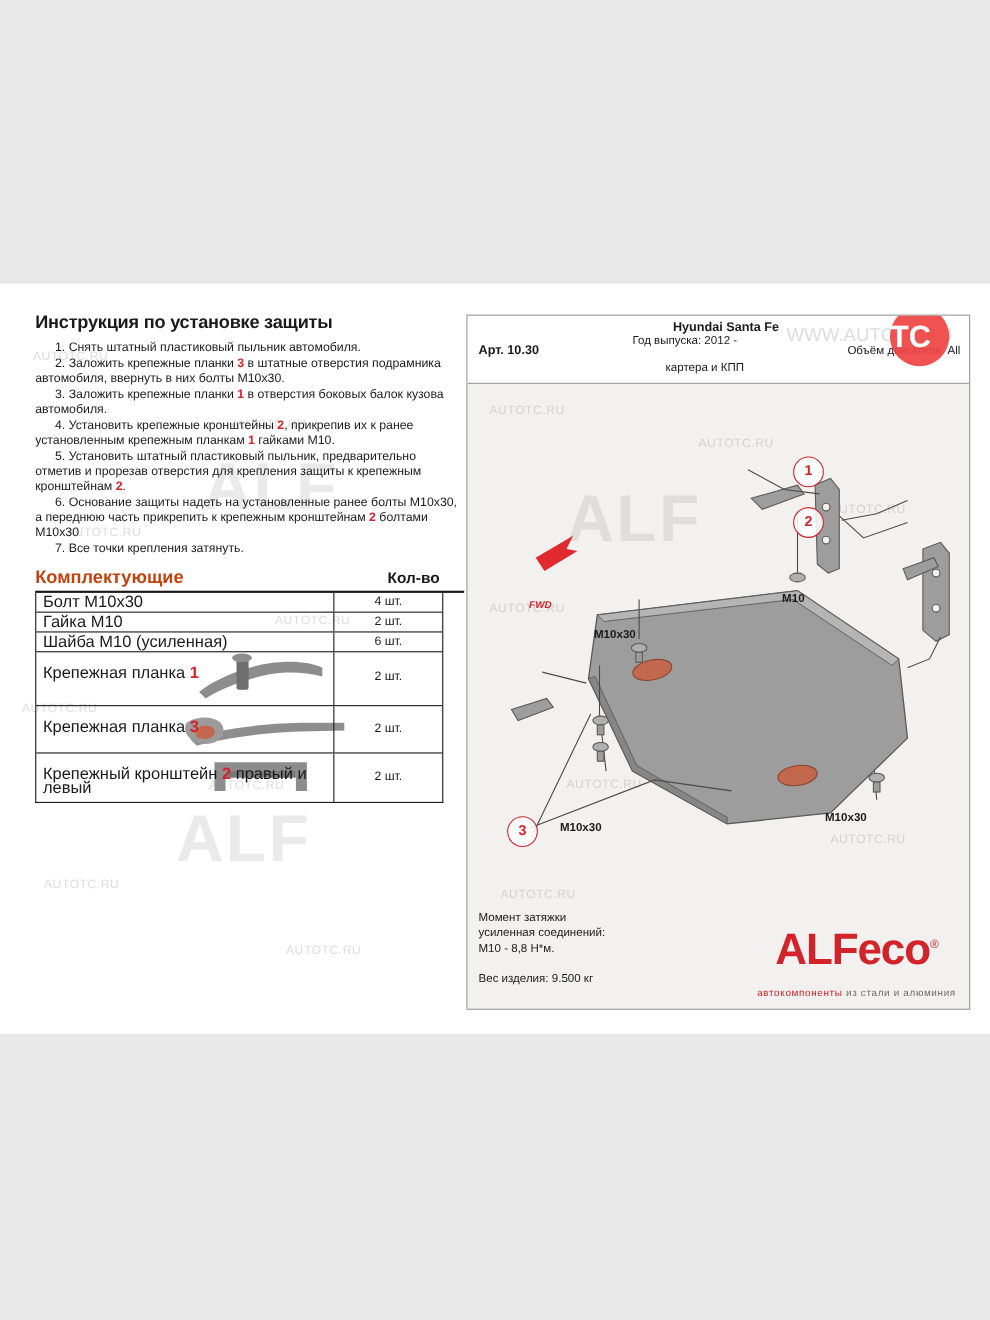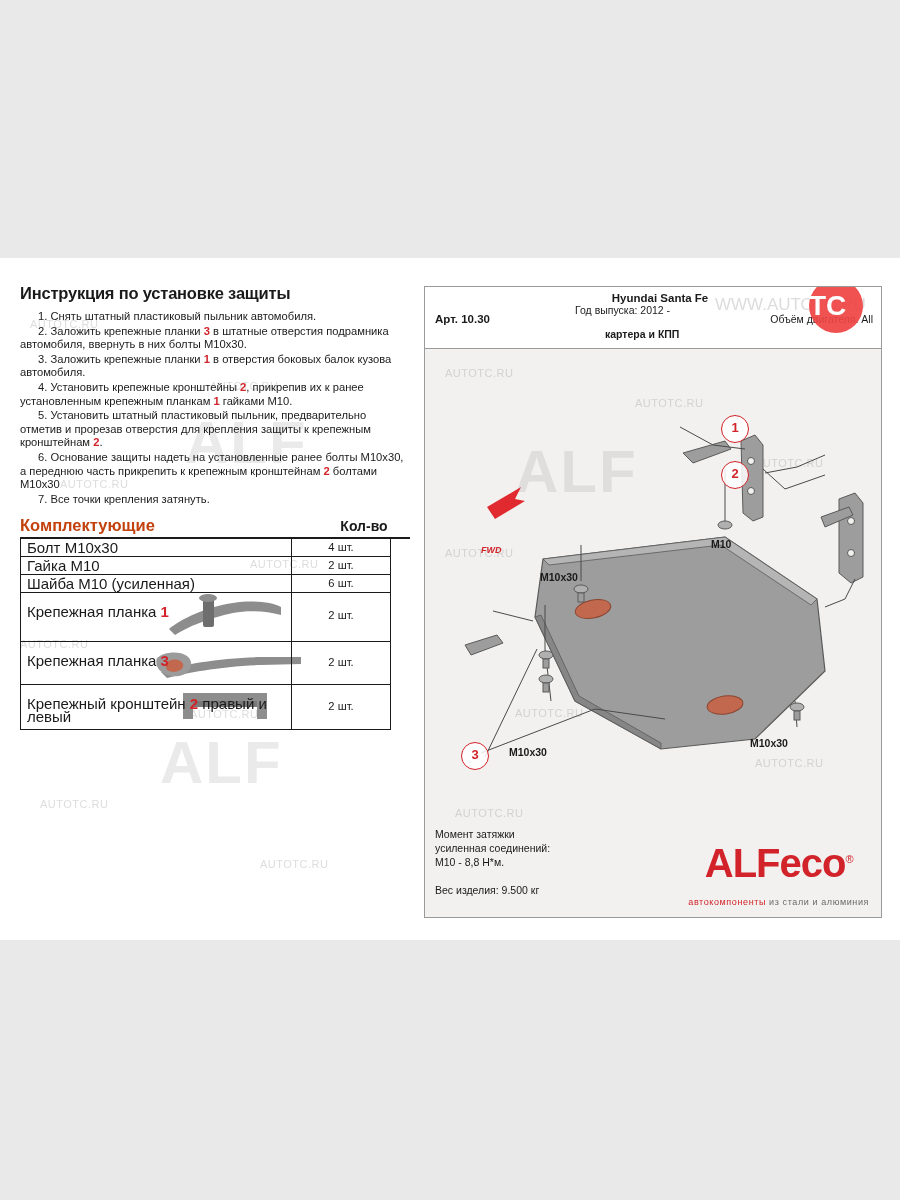--- a/index.html
+++ b/index.html
@@ -57,21 +57,21 @@
     font-weight: bold;
     color: rgba(150,150,150,0.20);
     letter-spacing: 2px;
     white-space: nowrap;
     pointer-events: none;
   }
 
   
   .left-col {
     position: absolute;
-    left: 20px;
+    left: 32px;
     top: 26px;
     width: 390px;
   }
   .instr-title {
     font-size: 16.5px;
     font-weight: bold;
     color: #1a1a1a;
     margin: 0 0 7px 0;
     letter-spacing: -0.2px;
   }
@@ -195,21 +195,21 @@
     position: absolute;
     left: 150px; top: 17px;
     font-size: 10.5px;
     color: #1a1a1a;
     white-space: nowrap;
   }
   .rp-type {
     position: absolute;
     left: 180px; top: 41px;
     font-size: 10.5px;
-    font-weight: bold;
+    font-weight: normal;
     color: #1a1a1a;
     white-space: nowrap;
   }
   .rp-engine {
     position: absolute;
     right: 8px; top: 26px;
     font-size: 10.5px;
     color: #1a1a1a;
     white-space: nowrap;
   }

